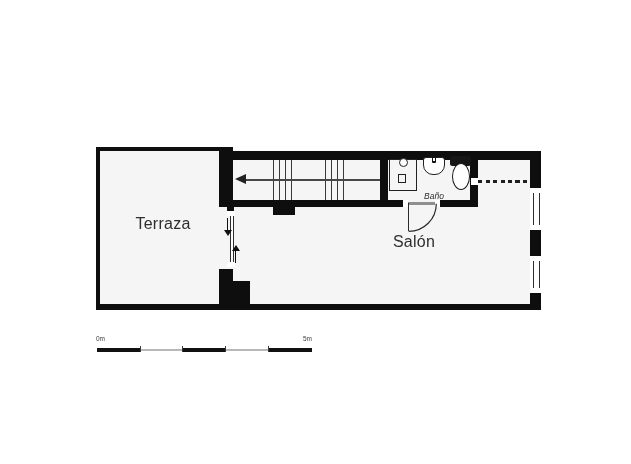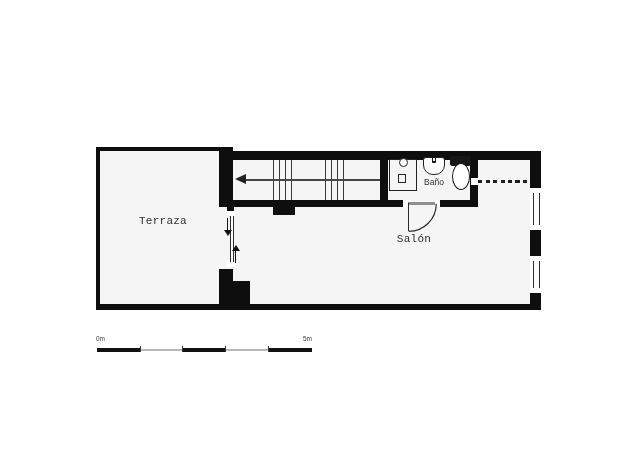--- a/index.html
+++ b/index.html
@@ -3,22 +3,22 @@
 <meta charset="utf-8">
 <style>
   html,body{margin:0;padding:0;background:#fff;}
   .page{position:relative;width:631px;height:464px;background:var(--background,#fff);overflow:hidden;
         font-family:"Liberation Sans", sans-serif;}
   .abs{position:absolute;}
   .floor{position:absolute;background:var(--floor,#f5f5f5);}
   .wall{position:absolute;background:var(--wall,#0e0e0e);}
   .whitetick{position:absolute;background:#fff;}
   .tread{position:absolute;top:160px;width:1.4px;height:40px;background:#3a3a3a;}
-  .room-label{position:absolute;font-size:11px;color:var(--text,#2e2e2e);transform:translateX(-50%);
-              white-space:nowrap;letter-spacing:.25px;font-family:Liberation Mono, monospace;}
+  .room-label{position:absolute;font-size:16px;color:var(--text,#2e2e2e);transform:translateX(-50%);
+              white-space:nowrap;letter-spacing:.25px;}
   .small-label{position:absolute;font-size:8.5px;color:var(--text,#2e2e2e);transform:translateX(-50%);white-space:nowrap;}
   .scale-label{position:absolute;font-size:6.5px;color:#3d3d3d;white-space:nowrap;}
   .fixture{position:absolute;box-sizing:border-box;}
   .glazing{position:absolute;box-sizing:border-box;background:#fdfdfd;
            border-left:1.4px solid #2e2e2e;border-right:1.4px solid #2e2e2e;}
   .tri{position:absolute;width:0;height:0;}
   .dashed{position:absolute;background:repeating-linear-gradient(90deg,#1f1f1f 0 4px,transparent 4px 7.5px);}
   .shaft{position:absolute;background:#111;}
 </style>
 </head>
@@ -90,21 +90,21 @@
   <div class="wall" style="left:530px;top:151px;width:11px;height:37px;"></div>
   <div class="wall" style="left:530px;top:230px;width:11px;height:26px;"></div>
   <div class="wall" style="left:530px;top:293px;width:11px;height:17px;"></div>
   <div class="whitetick" style="left:530.5px;top:188px;width:10px;height:5px;"></div>
   <div class="whitetick" style="left:530.5px;top:225px;width:10px;height:5px;"></div>
   <div class="whitetick" style="left:530.5px;top:256px;width:10px;height:5px;"></div>
   <div class="whitetick" style="left:530.5px;top:288px;width:10px;height:5px;"></div>
 
   <div class="room-label" style="left:163px;top:214.5px;">Terraza</div>
   <div class="room-label" style="left:386px;top:232.5px;margin-left:28px;">Salón</div>
-  <div class="small-label" style="left:434px;top:177px;">Baño</div>
+  <div class="small-label" style="left:434px;top:191px;font-style:italic;">Baño</div>
 
   <div class="abs">
     <div class="scale-label" style="left:96px;top:335px;">0m</div>
     <div class="scale-label" style="left:312px;top:335px;transform:translateX(-100%);">5m</div>
     <div class="shaft" style="left:97px;top:349px;width:215px;height:1.5px;background:var(--scale_gray,#b8b8b8);"></div>
     <div class="shaft" style="left:97px;top:347.5px;width:43px;height:4px;"></div>
     <div class="shaft" style="left:182px;top:347.5px;width:43px;height:4px;"></div>
     <div class="shaft" style="left:268px;top:347.5px;width:44px;height:4px;"></div>
     <div class="shaft" style="left:140px;top:345.5px;width:1px;height:6.5px;background:#3a3a3a;"></div>
     <div class="shaft" style="left:182px;top:345.5px;width:1px;height:6.5px;background:#3a3a3a;"></div>

